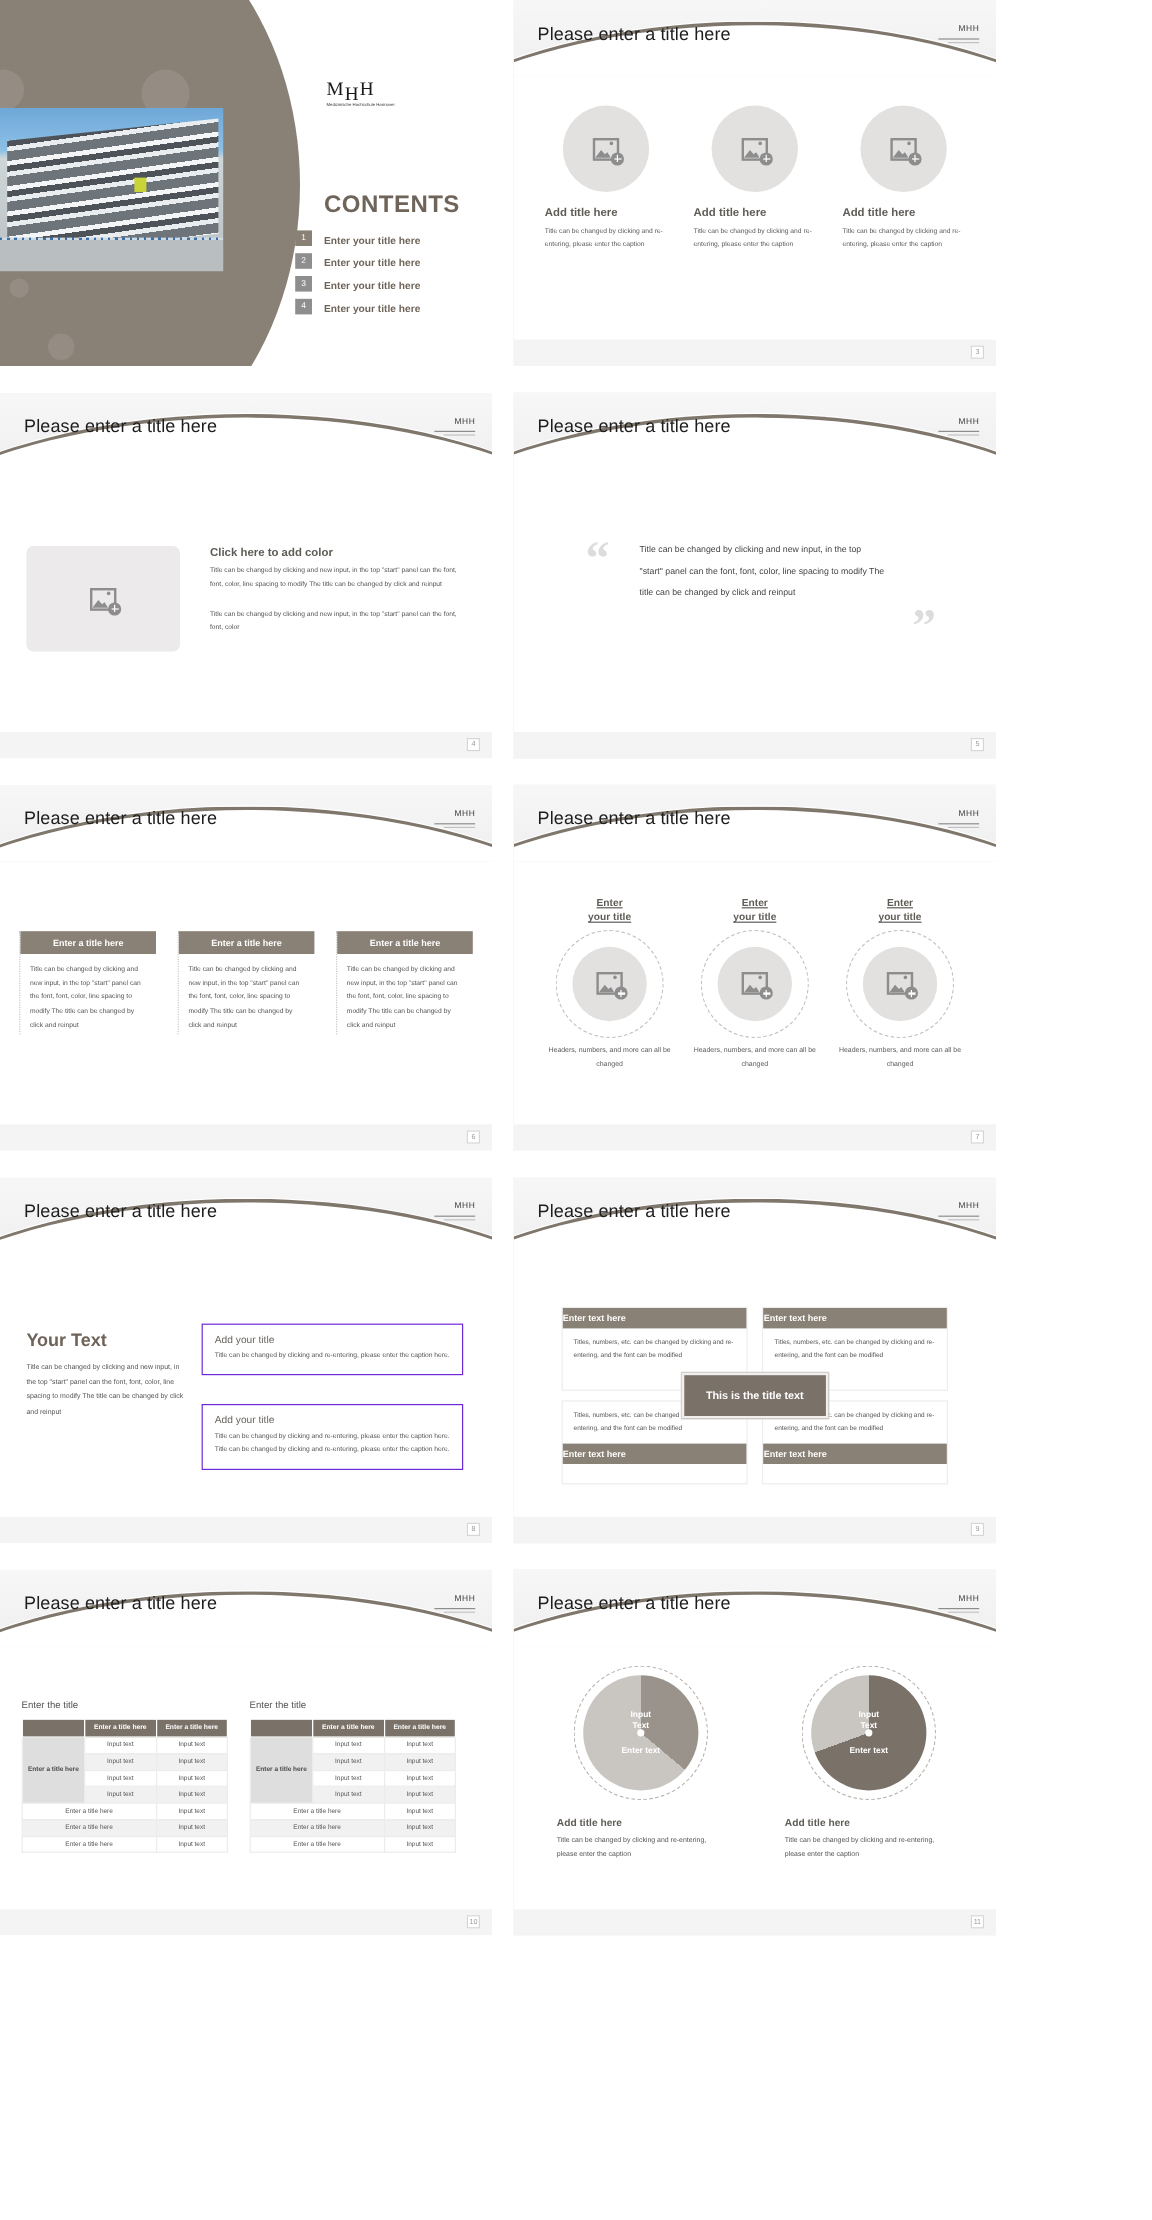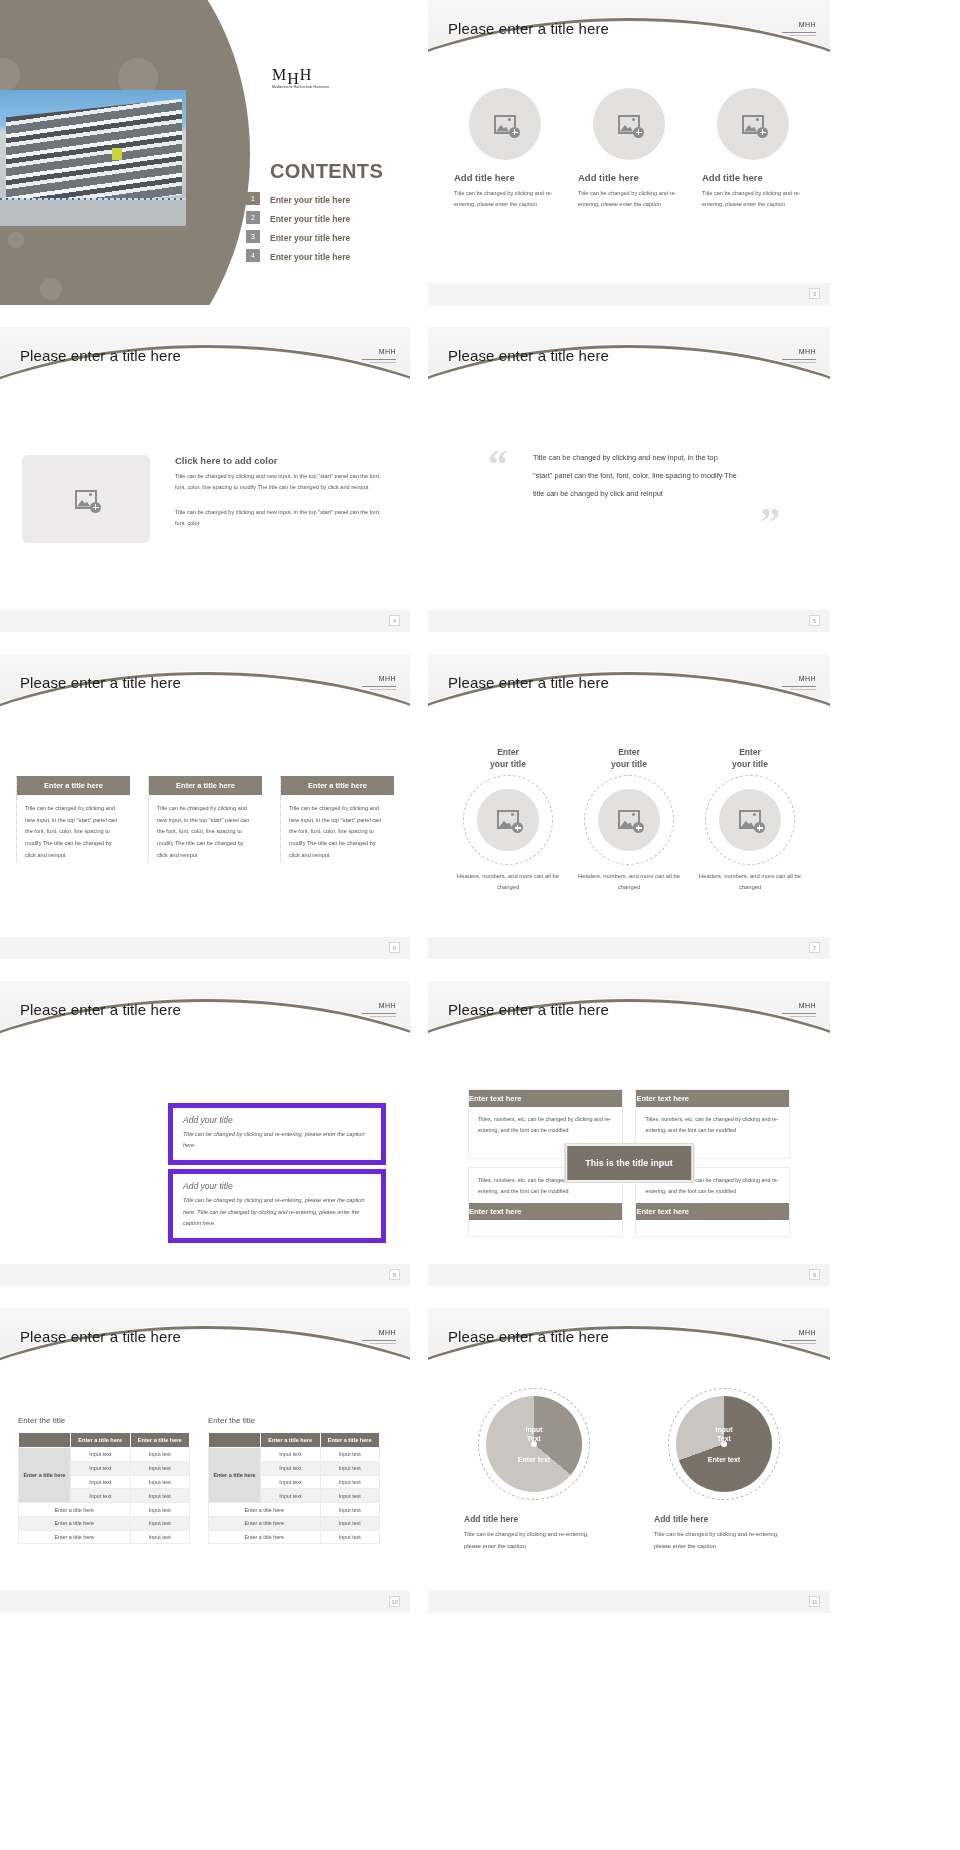--- a/index.html
+++ b/index.html
@@ -141,31 +141,31 @@
 
   
   .cards3 { position:absolute; left:16px; right:16px; top:122px; display:flex; justify-content:space-between; }
   .card3 { width:114px; border-left:1px dotted #c9c9c9; padding-left:0; }
   .card3 .cap { background:#8a8176; color:#fff; font-size:7.5px; font-weight:700; text-align:center; padding:5px 0; }
   .card3 .txt { font-size:5.6px; color:#555; line-height:2.1; padding:8px 6px 0 8px; }
 
   
   .circ3 { position:absolute; left:24px; right:24px; top:92px; display:flex; justify-content:space-between; }
   .circ-item { width:112px; text-align:center; position:relative; }
-  .circ-item .ttl { font-size:8.5px; font-weight:700; color:#5f5c57; line-height:1.45; margin-bottom:4px; }
+  .circ-item .ttl { font-size:8.5px; font-weight:700; color:#5f5c57; line-height:1.45; margin-bottom:4px;text-decoration:underline; }
   .dashring { width:90px; height:90px; border-radius:50%; border:1px dashed #c7c2bd; display:flex; align-items:center; justify-content:center; margin:0 auto; }
   .dashring .ph-circle { width:62px; height:62px; }
   .circ-item .cap { font-size:5.8px; color:#5a5a5a; line-height:2.0; margin-top:6px; }
 
   
   .s8-left { position:absolute; left:22px; top:128px; width:132px; }
   .s8-left .big { font-size:15px; font-weight:700; color:#6f6459; margin-bottom:8px; }
   .s8-left p { font-size:5.8px; color:#555; line-height:2.1; }
   .s8-right { position:absolute; left:168px; top:122px; width:218px; }
-  .s8-box { border:5px solid #6d28d9; padding:7px 10px 9px; margin-bottom:4px;font-style:italic; }
+  .s8-box { border:1px solid #6d28d9; padding:7px 10px 9px; margin-bottom:24px; }
   .s8-box .bt { font-size:8.5px; color:#6a665f; margin-bottom:4px; }
   .s8-box p { font-size:5.6px; color:#555; line-height:2.0; }
 
   
   .quad { position:absolute; left:40px; right:40px; top:108px; height:148px; }
   .qcell { position:absolute; width:48%; height:70px; background:#fff; border:1px solid #ededed; }
   .qcell.tl{left:0;top:0;} .qcell.tr{right:0;top:0;}
   .qcell.bl{left:0;bottom:0;} .qcell.br{right:0;bottom:0;}
   .qbar { background:#8a8176; color:#fff; font-size:7.5px; font-weight:700; text-align:left; padding:4px 0; }
   .qtxt { font-size:5.4px; color:#555; line-height:1.95; padding:7px 9px; }
@@ -434,20 +434,24 @@
   <div class="slide">
     <div class="inner">
       <div class="band">
           <div class="arc"></div>
         </div>
       <div class="slide-title">Please enter a title here</div>
       <div class="mini-logo">
         <span class="m1">MHH</span>
         <span class="m2"></span><span class="m3"></span>
       </div>
+      <div class="s8-left">
+        <div class="big">Your Text</div>
+        <p>Title can be changed by clicking and new input, in the top "start" panel can the font, font, color, line spacing to modify The title can be changed by click and reinput</p>
+      </div>
       <div class="s8-right">
         <div class="s8-box">
           <div class="bt">Add your title</div>
           <p>Title can be changed by clicking and re-entering, please enter the caption here.</p>
         </div>
         <div class="s8-box">
           <div class="bt">Add your title</div>
           <p>Title can be changed by clicking and re-entering, please enter the caption here. Title can be changed by clicking and re-entering, please enter the caption here.</p>
         </div>
       </div>
@@ -476,21 +480,21 @@
           <div class="qtxt">Titles, numbers, etc. can be changed by clicking and re-entering, and the font can be modified</div>
         </div>
         <div class="qcell bl">
           <div class="qtxt">Titles, numbers, etc. can be changed by clicking and re-entering, and the font can be modified</div>
           <div class="qbar">Enter text here</div>
         </div>
         <div class="qcell br">
           <div class="qtxt">Titles, numbers, etc. can be changed by clicking and re-entering, and the font can be modified</div>
           <div class="qbar">Enter text here</div>
         </div>
-        <div class="qcenter">This is the title input</div>
+        <div class="qcenter">This is the title text</div>
       </div>
       <div class="footer-band"></div>
       <div class="pagenum">9</div>
     </div>
   </div>
 
   <div class="slide">
     <div class="inner">
       <div class="band">
           <div class="arc"></div>

